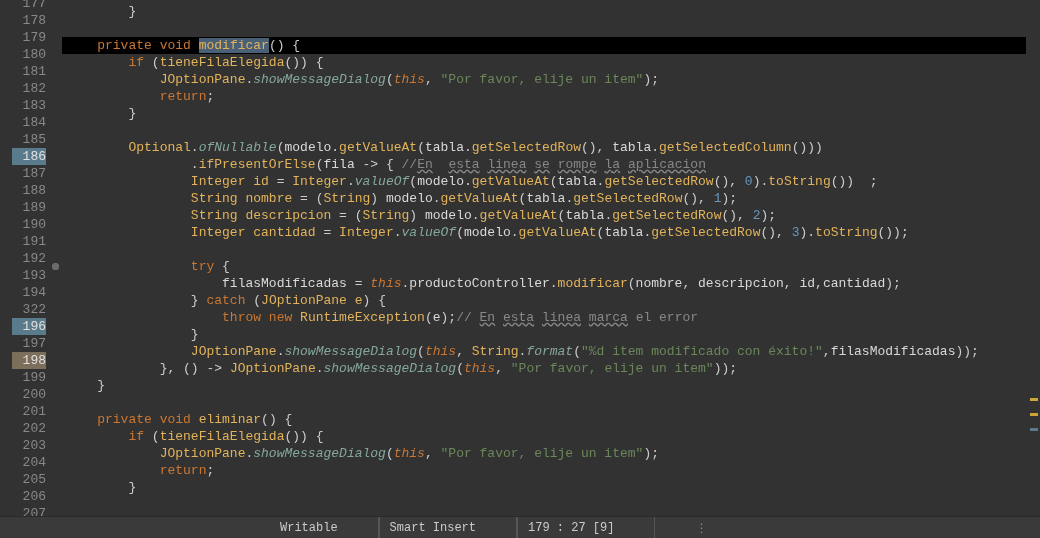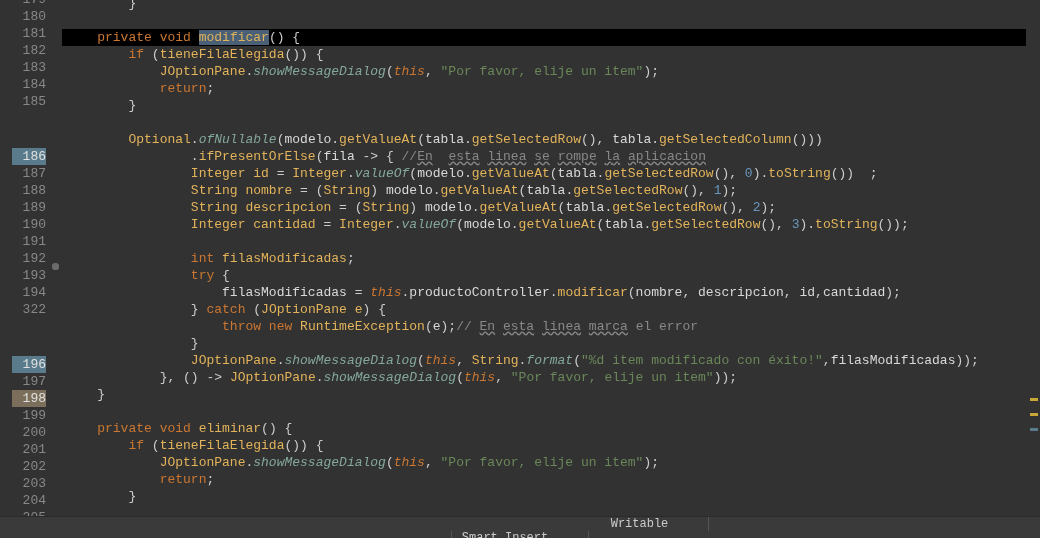--- a/index.html
+++ b/index.html
@@ -31,21 +31,21 @@
     text-align: right;
     padding-right: 4px;
     flex-shrink: 0;
     color: #888;
     user-select: none;
   }
   .line-numbers .ln {
     height: 17px;
     line-height: 17px;
   }
-  .ln-highlight1 { background: #5a7b8b; color: #e0e0e0; margin-top: 38px; }
+  .ln-highlight1 { background: #5a7b8b; color: #e0e0e0; }
   .ln-highlight2 { background: #7b6e5a; color: #e0e0e0; }
   .gutter-markers {
     width: 12px;
     background: #323232;
     flex-shrink: 0;
   }
   .code-area {
     flex: 1;
     background: #323232;
     overflow: hidden;
@@ -91,21 +91,20 @@
   .ruler-yellow { background: #c9a635; }
   .ruler-blue { background: #5a7b8b; }
   .status-bar {
     height: 22px;
     background: #3a3a3a;
     display: flex;
     align-items: center;
     font-size: 12px;
     color: #ccc;
     border-top: 1px solid #2a2a2a;
-    flex-direction: column;
   }
   .status-cell {
     padding: 0 40px 0 10px;
     border-right: 1px solid #555;
     border-left: 1px solid #555;
     height: 100%;
     display: flex;
     align-items: center;
   }
   .status-cell.first { border-left: none; margin-left: 270px; }
@@ -210,21 +209,20 @@
       <div class="code-line"><span>            </span><span class="kw">return</span><span class="punc">;</span></div>
       <div class="code-line">        }</div>
       <div class="code-line"></div>
       <div class="code-line"><span>        </span><span class="type">Optional</span><span class="punc">.</span><span class="method">ofNullable</span><span class="punc">(</span><span class="var">modelo</span><span class="punc">.</span><span class="methodc">getValueAt</span><span class="punc">(</span><span class="var">tabla</span><span class="punc">.</span><span class="methodc">getSelectedRow</span><span class="punc">(), </span><span class="var">tabla</span><span class="punc">.</span><span class="methodc">getSelectedColumn</span><span class="punc">()))</span></div>
       <div class="code-line"><span>                </span><span class="punc">.</span><span class="methodc">ifPresentOrElse</span><span class="punc">(</span><span class="var">fila</span> <span class="op">-&gt;</span> <span class="brace">{</span> <span class="comment">//</span><span class="comment-wavy">En</span>  <span class="comment-wavy">esta</span> <span class="comment-wavy">linea</span> <span class="comment-wavy">se</span> <span class="comment-wavy">rompe</span> <span class="comment-wavy">la</span> <span class="comment-wavy">aplicacion</span></div>
       <div class="code-line"><span>                </span><span class="type">Integer</span> <span class="var2">id</span> <span class="op">=</span> <span class="type">Integer</span><span class="punc">.</span><span class="method">valueOf</span><span class="punc">(</span><span class="var">modelo</span><span class="punc">.</span><span class="methodc">getValueAt</span><span class="punc">(</span><span class="var">tabla</span><span class="punc">.</span><span class="methodc">getSelectedRow</span><span class="punc">(), </span><span class="num">0</span><span class="punc">).</span><span class="methodc">toString</span><span class="punc">())  ;</span></div>
       <div class="code-line"><span>                </span><span class="type">String</span> <span class="var2">nombre</span> <span class="op">=</span> <span class="punc">(</span><span class="type">String</span><span class="punc">) </span><span class="var">modelo</span><span class="punc">.</span><span class="methodc">getValueAt</span><span class="punc">(</span><span class="var">tabla</span><span class="punc">.</span><span class="methodc">getSelectedRow</span><span class="punc">(), </span><span class="num">1</span><span class="punc">);</span></div>
       <div class="code-line"><span>                </span><span class="type">String</span> <span class="var2">descripcion</span> <span class="op">=</span> <span class="punc">(</span><span class="type">String</span><span class="punc">) </span><span class="var">modelo</span><span class="punc">.</span><span class="methodc">getValueAt</span><span class="punc">(</span><span class="var">tabla</span><span class="punc">.</span><span class="methodc">getSelectedRow</span><span class="punc">(), </span><span class="num">2</span><span class="punc">);</span></div>
       <div class="code-line"><span>                </span><span class="type">Integer</span> <span class="var2">cantidad</span> <span class="op">=</span> <span class="type">Integer</span><span class="punc">.</span><span class="method">valueOf</span><span class="punc">(</span><span class="var">modelo</span><span class="punc">.</span><span class="methodc">getValueAt</span><span class="punc">(</span><span class="var">tabla</span><span class="punc">.</span><span class="methodc">getSelectedRow</span><span class="punc">(), </span><span class="num">3</span><span class="punc">).</span><span class="methodc">toString</span><span class="punc">());</span></div>
       <div class="code-line"></div>
-      <div class="code-line"><span>                </span><span class="kw">int</span> <span class="var2">filasModificadas</span><span class="punc">;</span></div>
       <div class="code-line"><span>                </span><span class="kw2">try</span> <span class="brace">{</span></div>
       <div class="code-line"><span>                    </span><span class="var">filasModificadas</span> <span class="op">=</span> <span class="this">this</span><span class="punc">.</span><span class="var">productoController</span><span class="punc">.</span><span class="methodc">modificar</span><span class="punc">(</span><span class="var">nombre</span><span class="punc">, </span><span class="var">descripcion</span><span class="punc">, </span><span class="var">id</span><span class="punc">,</span><span class="var">cantidad</span><span class="punc">);</span></div>
       <div class="code-line"><span>                </span><span class="brace">}</span> <span class="kw2">catch</span> <span class="punc">(</span><span class="type">JOptionPane</span> <span class="var2">e</span><span class="punc">)</span> <span class="brace">{</span></div>
       <div class="code-line"><span>                    </span><span class="kw2">throw</span> <span class="kw">new</span> <span class="type">RuntimeException</span><span class="punc">(</span><span class="var">e</span><span class="punc">);</span><span class="comment">// </span><span class="comment-wavy">En</span> <span class="comment-wavy">esta</span> <span class="comment-wavy">linea</span> <span class="comment-wavy">marca</span> <span class="comment">el error</span></div>
       <div class="code-line"><span>                </span><span class="brace">}</span></div>
       <div class="code-line"><span>                </span><span class="type">JOptionPane</span><span class="punc">.</span><span class="method">showMessageDialog</span><span class="punc">(</span><span class="this">this</span><span class="punc">, </span><span class="type">String</span><span class="punc">.</span><span class="method">format</span><span class="punc">(</span><span class="str">"%d item modificado con éxito!"</span><span class="punc">,</span><span class="var">filasModificadas</span><span class="punc">));</span></div>
       <div class="code-line"><span>            </span><span class="brace">}</span><span class="punc">, () </span><span class="op">-&gt;</span> <span class="type">JOptionPane</span><span class="punc">.</span><span class="method">showMessageDialog</span><span class="punc">(</span><span class="this">this</span><span class="punc">, </span><span class="str">"Por favor, elije un item"</span><span class="punc">));</span></div>
       <div class="code-line">    }</div>
       <div class="code-line"></div>
       <div class="code-line"><span>    </span><span class="kw">private</span> <span class="kw">void</span> <span class="methodc">eliminar</span><span class="punc">()</span> <span class="brace">{</span></div>

